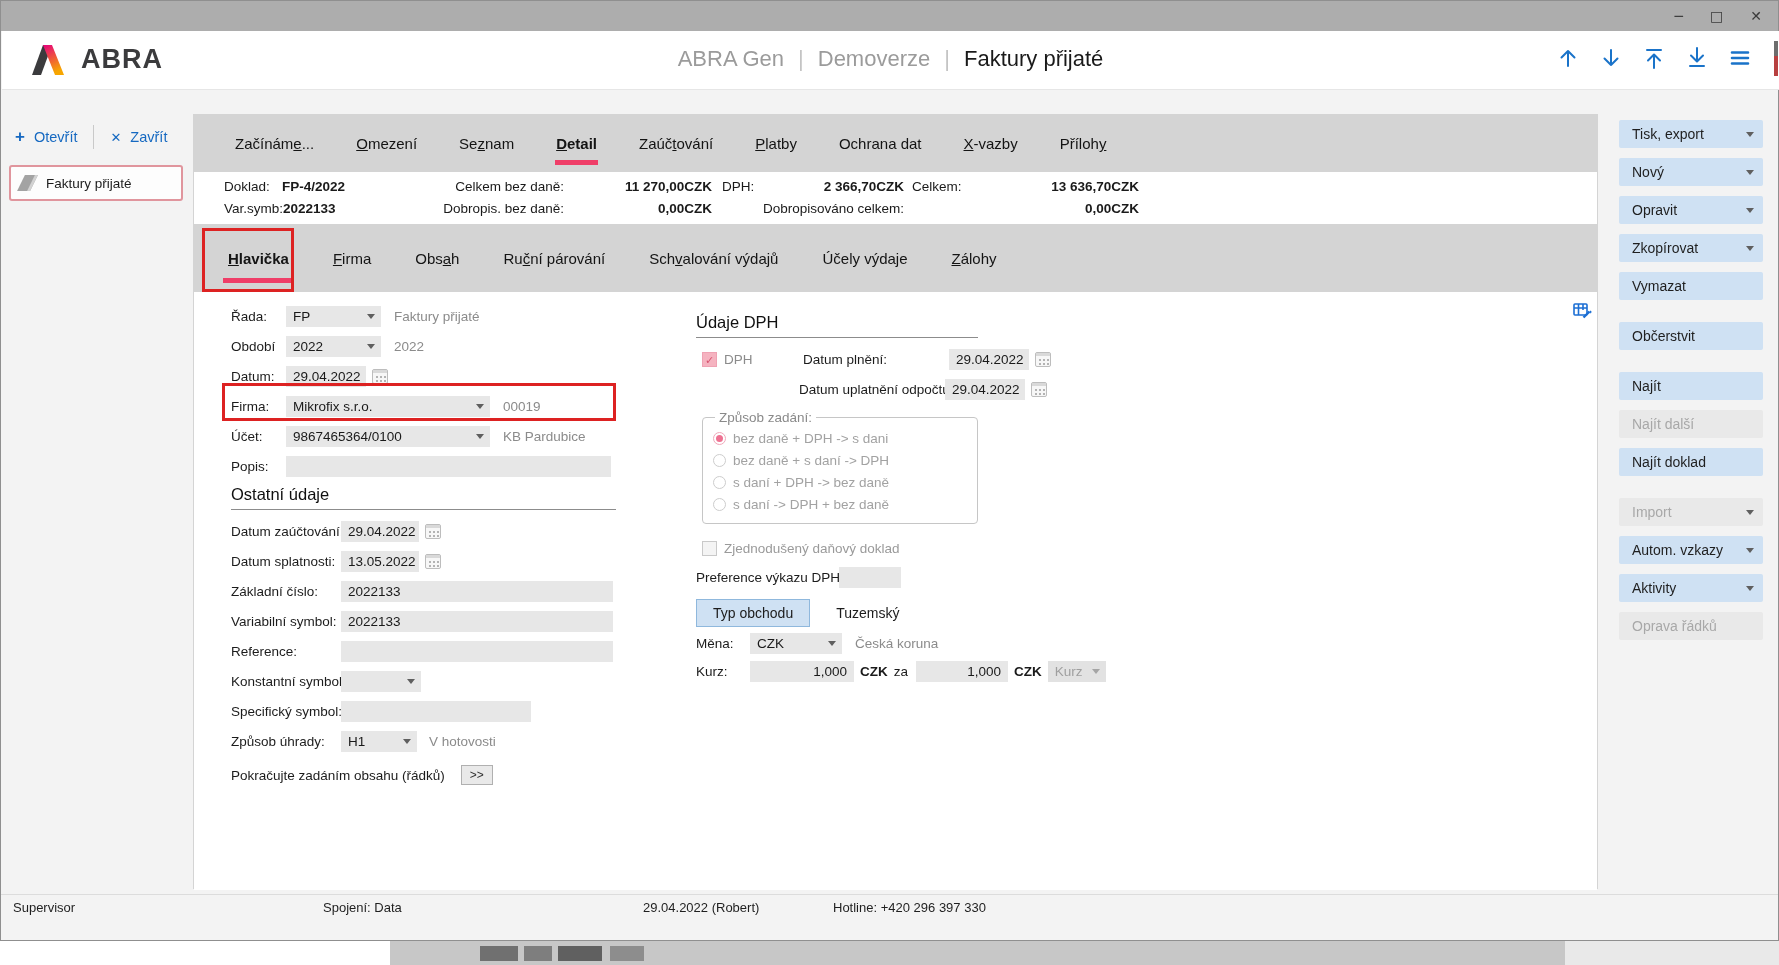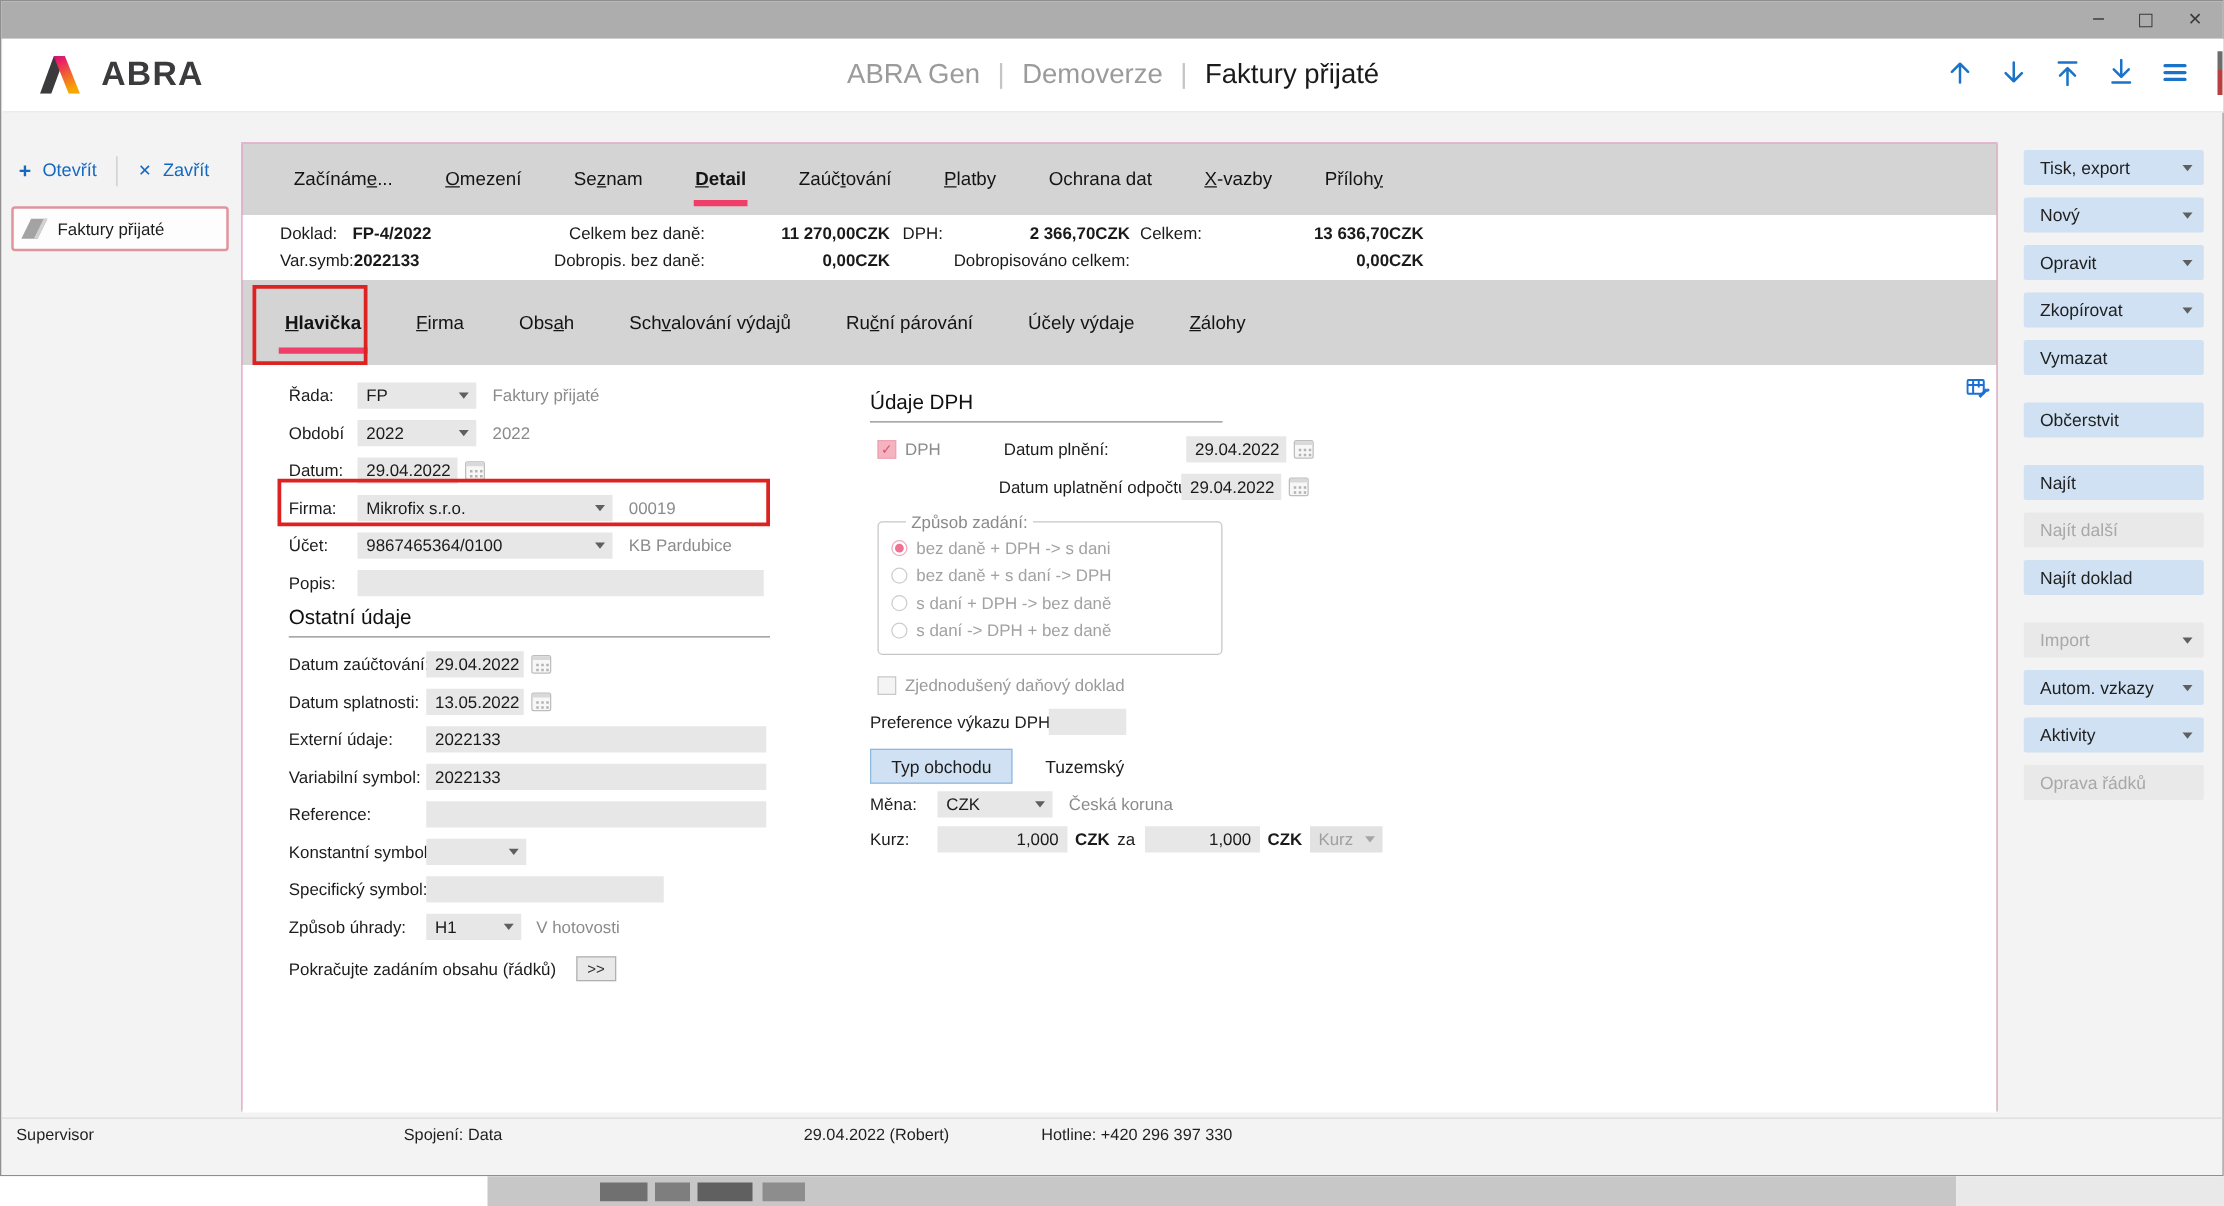--- a/index.html
+++ b/index.html
@@ -91,21 +91,21 @@
   .chk{width:15px;height:15px;box-sizing:border-box;flex:none;text-align:center;line-height:14px}
   .chk.pink{background:#f5b3c0;border:1px solid #efa2b3;color:#d6536f;font-size:11px;cursor:default}
   .chk.empty{background:#f4f4f4;border:1px solid #c9c9c9;cursor:default}
   .dph-lbl{font-size:13.5px;color:#8b8b8b;margin-left:7px}
   .boxw79{width:79px;flex:none}
   .dlbl{width:146px;flex:none;font-size:13.5px;color:#1c1c1c}
   .ind103{padding-left:103px}
   .ind6{padding-left:6px}
   .fsbox{margin:2px 0 14px 6px;width:276px;border:1px solid #c6c6c6;border-radius:4px;
     padding:2px 0 8px 10px;box-sizing:border-box}
-  .fsbox legend{font-size:13.5px;color:#8a8a8a;padding:0 4px;margin-left:12px}
+  .fsbox legend{font-size:13.5px;color:#8a8a8a;padding:0 4px;margin-left:2px}
   .ropt{height:22px;display:flex;align-items:center;gap:7px}
   .radio{width:13px;height:13px;border-radius:50%;border:1px solid #cdcdcd;background:#fff;box-sizing:border-box;position:relative;flex:none}
   .radio.on{border-color:#f0a9bb}
   .radio.on::after{content:"";position:absolute;left:2px;top:2px;width:7px;height:7px;border-radius:50%;background:#ee7292}
   .rtext{font-size:13.5px;color:#a2a2a2}
   .graylbl{font-size:13.5px;color:#9a9a9a;margin-left:7px}
   .pref-lbl{width:143px;flex:none;font-size:13.5px;color:#1c1c1c}
   .trade-btn{display:inline-block;padding:5px 16px;background:#cfe1f3;border:1px solid #8fb8dd;
     font-size:14px;color:#1c1c1c;cursor:pointer}
   .trade-val{margin-left:26px;font-size:14px;color:#1c1c1c}
@@ -225,22 +225,22 @@
       <span class="sum r" style="left:160px;top:29px;width:210px">Dobropis. bez daně:</span>
       <span class="sum b r" style="left:388px;top:29px;width:130px">0,00CZK</span>
       <span class="sum r" style="left:518px;top:29px;width:192px">Dobropisováno celkem:</span>
       <span class="sum b r" style="left:798px;top:29px;width:147px">0,00CZK</span>
     </div>
 
     <div class="subtabbar">
       <span class="stab sel"><u>H</u>lavička</span>
       <span class="stab"><u>F</u>irma</span>
       <span class="stab">Obs<u>a</u>h</span>
+      <span class="stab">Ru<u>č</u>ní párování</span>
       <span class="stab">Sch<u>v</u>alování výdajů</span>
-      <span class="stab">Ru<u>č</u>ní párování</span>
       <span class="stab">Účely výda<u>j</u>e</span>
       <span class="stab"><u>Z</u>álohy</span>
     </div>
 
     <div class="formarea">
 
       <div class="colL">
         <div class="row">
           <span class="lbl w55">Řada:</span>
           <span class="fld dd" style="width:95px"><span>FP</span><i class="arr"></i></span>
@@ -277,21 +277,21 @@
           <span class="lbl w110">Datum zaúčtování:</span>
           <span class="fld" style="width:78px"><span>29.04.2022</span></span>
           <span class="cal"></span>
         </div>
         <div class="row">
           <span class="lbl w110">Datum splatnosti:</span>
           <span class="fld" style="width:78px"><span>13.05.2022</span></span>
           <span class="cal"></span>
         </div>
         <div class="row">
-          <span class="lbl w110">Externí údaje:</span>
+          <span class="lbl w110">Základní číslo:</span>
           <span class="fld" style="width:272px"><span>2022133</span></span>
         </div>
         <div class="row">
           <span class="lbl w110">Variabilní symbol:</span>
           <span class="fld" style="width:272px"><span>2022133</span></span>
         </div>
         <div class="row">
           <span class="lbl w110">Reference:</span>
           <span class="fld" style="width:272px"><span></span></span>
         </div>

